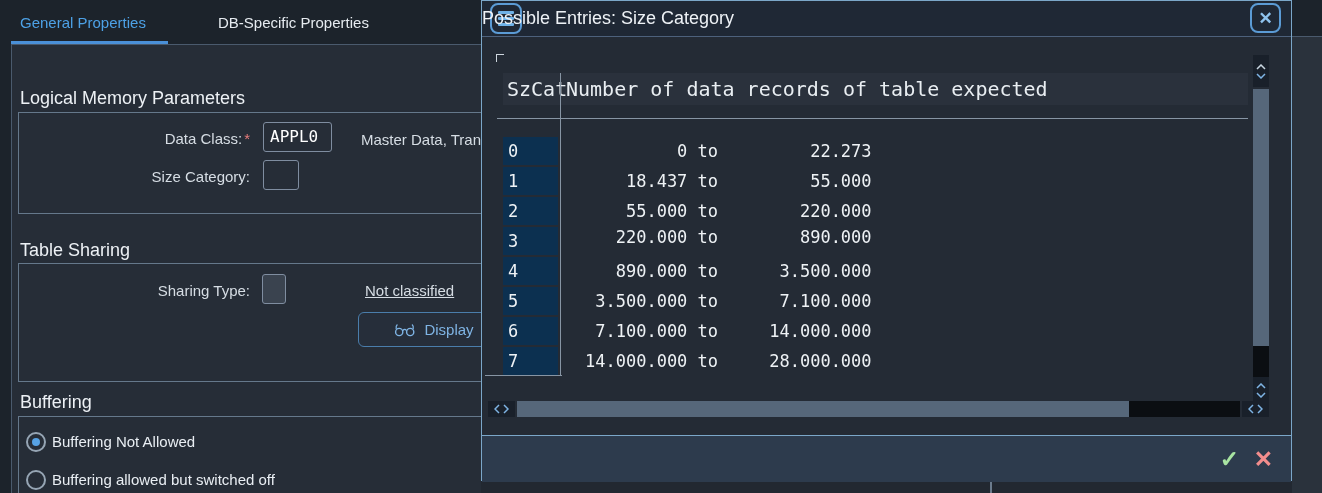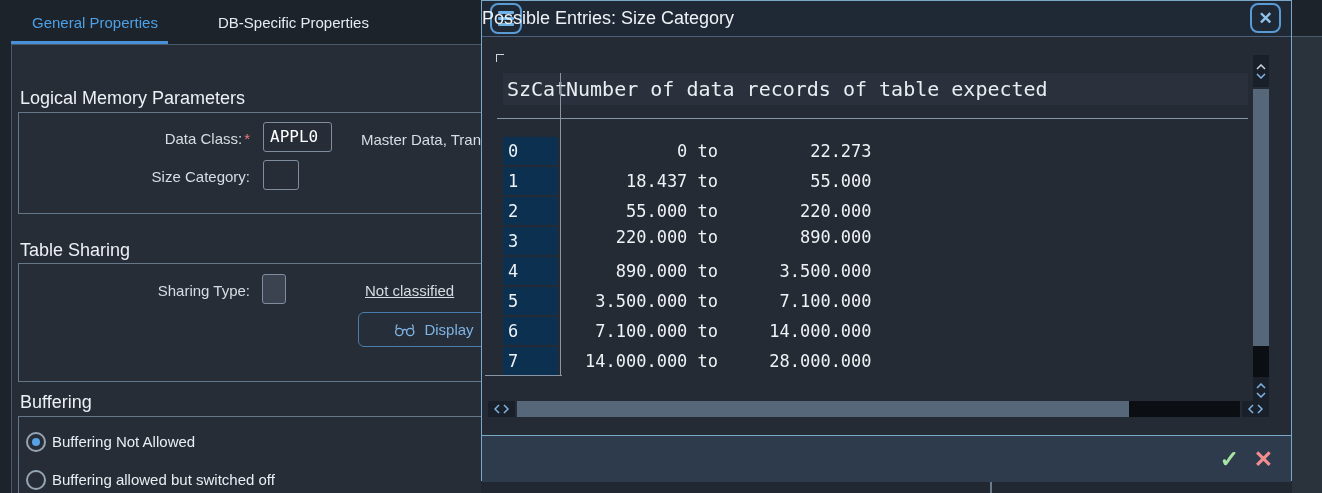--- a/index.html
+++ b/index.html
@@ -8,21 +8,21 @@
     background:#1c232b;
     font-family:"Liberation Sans",sans-serif;
     -webkit-font-smoothing:antialiased;
   }
   .abs{position:absolute;}
 
   
   .content-panel{left:11px;top:44px;right:0;bottom:0;background:#262d37;
     border-top:1px solid #4a5a6d;border-left:1px solid #4a5a6d;}
   .tab{top:10px;height:26px;line-height:26px;font-size:15px;cursor:default;}
-  .tab-active{left:32px;color:#4da1e6;}
+  .tab-active{left:20px;color:#4da1e6;}
   .tab-inactive{left:218px;color:#e6ebf0;}
   .tab-underline{left:11px;top:41px;width:157px;height:3px;background:#4a90d8;}
 
   .section-heading{font-size:18px;color:#edf1f5;}
   .groupbox{border:1px solid #65788b;background:transparent;}
   .form-label{width:190px;left:60px;text-align:right;font-size:15px;color:#d6dde4;}
   .req{color:#e87c7c;padding-left:2px;}
   .txtfield{border:1px solid #7f8da0;border-radius:3px;background:#262d37;
     color:#ffffff;font-family:"DejaVu Sans Mono",monospace;font-size:16px;
     line-height:28px;height:28px;padding:0 6px;box-sizing:content-box;}

